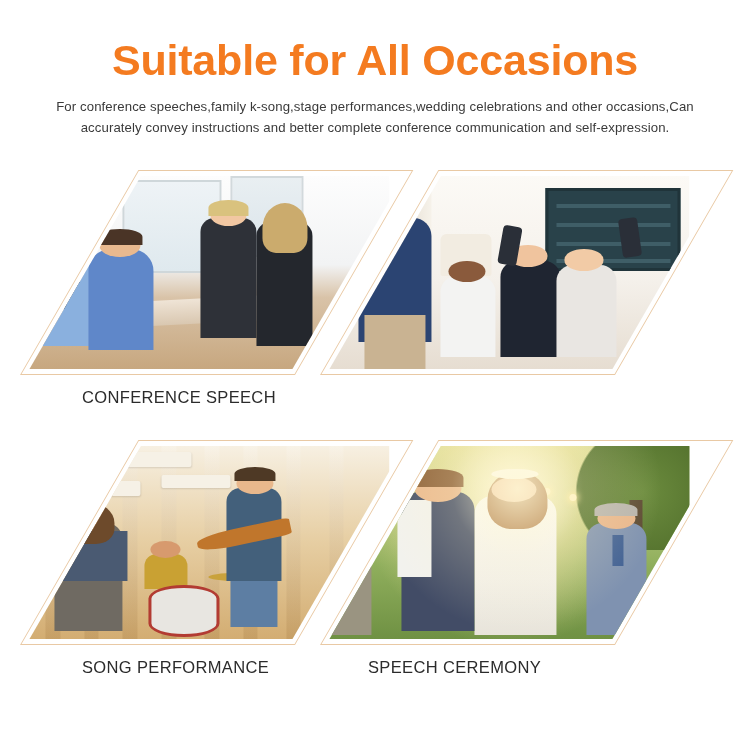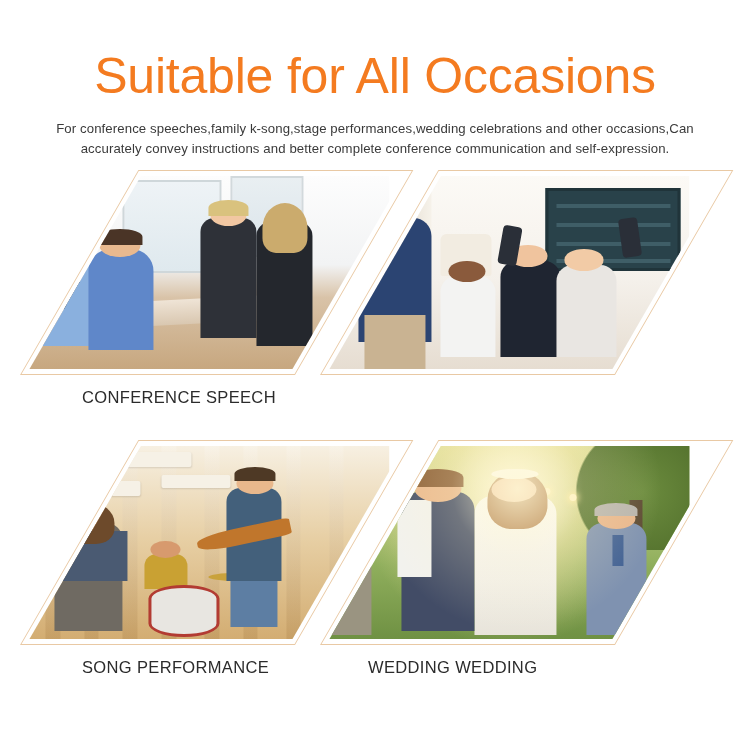--- a/index.html
+++ b/index.html
@@ -16,26 +16,26 @@
   }
 
   
   .header {
     width: 750px;
     padding-top: 34px;
     text-align: center;
   }
   .title {
     font-family: "Liberation Sans", sans-serif;
-    font-size: 50px;
-    font-weight: normal;
+    font-size: 43px;
+    font-weight: bold;
     color: #F47B20;
     letter-spacing: -0.2px;
     line-height: 1.05;
-    margin: 16px;
+    margin: 4px;
     white-space: nowrap;
   }
   .subtitle {
     margin: 14px auto 0 auto;
     width: 660px;
     font-size: 13.2px;
     line-height: 1.55;
     color: #3a3a3a;
     text-align: center;
     letter-spacing: 0.1px;
@@ -440,15 +440,15 @@
             <div class="groom"></div>
               <div class="groom-sh"></div>
             <div class="groom-h"></div>
               <div class="groom-hair"></div>
             <div class="glow"></div>
           </div>
         </div>
       </div>
     </div>
   </div>
-  <div class="caption" id="cap-wedding">WEDDING WEDDING</div>
+  <div class="caption" id="cap-wedding">SPEECH CEREMONY</div>
 
 </div>
 
 </body></html>

